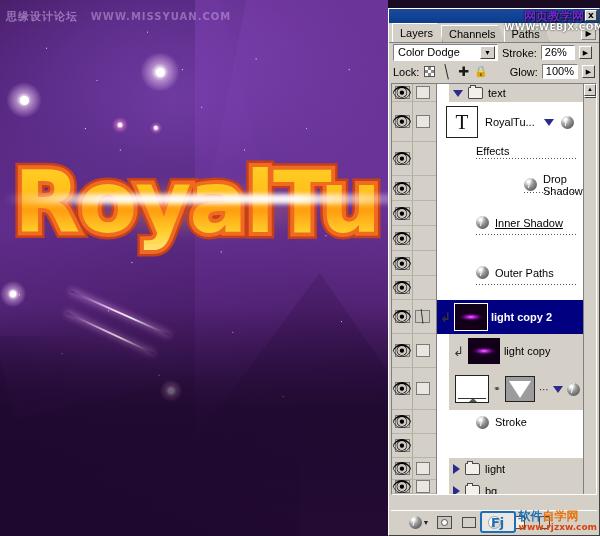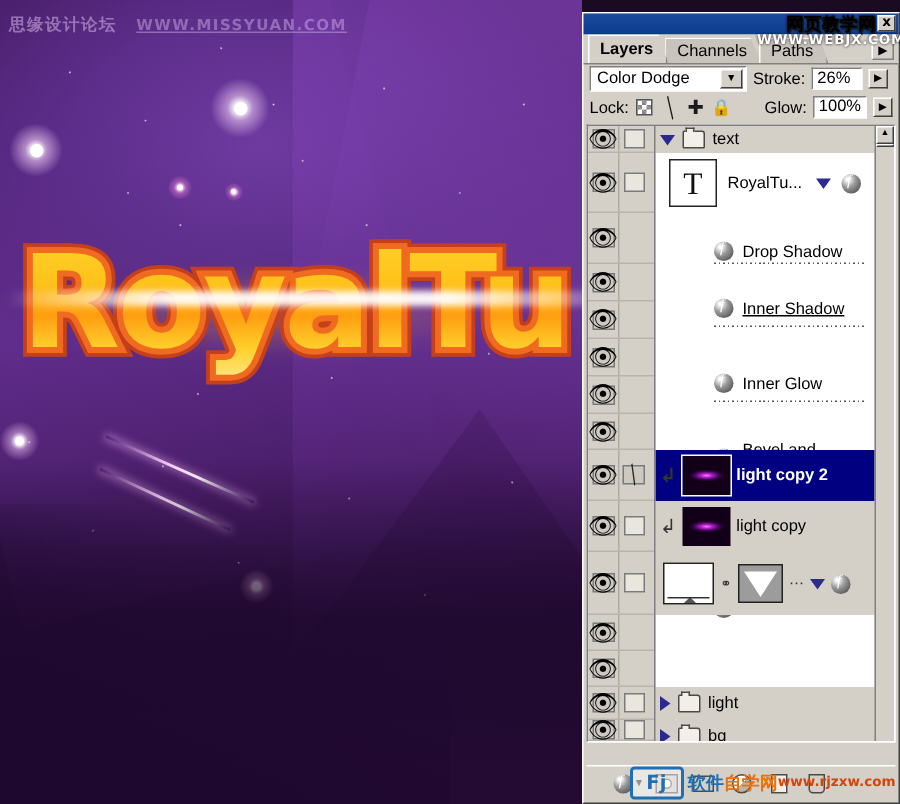--- a/index.html
+++ b/index.html
@@ -78,41 +78,41 @@
     background:linear-gradient(90deg,rgba(255,255,255,0),rgba(255,255,255,.92) 25%,rgba(255,255,255,.95) 70%,rgba(255,255,255,0));
     filter:blur(2px);mix-blend-mode:screen;}
   .rt-glow{position:absolute;left:-20px;top:20px;width:430px;height:80px;
     background:radial-gradient(ellipse 210px 42px at 45% 50%,rgba(255,170,40,.38),rgba(255,140,20,0) 70%);
     filter:blur(6px);}
 
   
   .wm-left{position:absolute;left:6px;top:9px;font-size:11px;font-weight:700;
     color:rgba(210,180,230,.55);letter-spacing:1px;white-space:nowrap;
     font-family:"DejaVu Sans",sans-serif;}
-  .wm-left .lat{color:rgba(200,170,225,.5);font-size:10px;margin-left:8px;text-decoration:underline;}
+  .wm-left .lat{color:rgba(200,170,225,.5);font-size:10px;margin-left:8px;}
 
   
   #palette{position:absolute;left:388px;top:8px;width:212px;height:528px;
     background:#d4d0c8;border:1px solid #fff;border-right-color:#404040;border-bottom-color:#404040;
     box-sizing:border-box;}
   .title-bar{height:14px;background:linear-gradient(180deg,#1a4a9c,#0a3d8f);
     position:relative;display:flex;align-items:center;}
   .tb-close{position:absolute;right:2px;top:1px;width:12px;height:11px;background:#d4d0c8;
     border:1px solid #fff;border-right-color:#404040;border-bottom-color:#404040;
     font-size:9px;line-height:9px;text-align:center;color:#000;font-weight:700;
     font-family:"DejaVu Sans",sans-serif;box-sizing:border-box;}
 
   
   .tabs{height:19px;background:#d4d0c8;position:relative;display:flex;align-items:flex-end;
     padding-left:3px;border-bottom:1px solid #808080;}
   .tab{height:17px;line-height:17px;padding:0 9px 0 7px;font-size:11px;color:#000;
     background:#c8c4bc;border:1px solid #fff;border-bottom:none;border-right-color:#808080;
     margin-right:-2px;position:relative;
     clip-path:polygon(0 0,88% 0,100% 100%,0 100%);box-sizing:border-box;}
-  .tab.active{background:#d4d0c8;font-weight:700;height:19px;line-height:18px;z-index:3;}
+  .tab.active{background:#d4d0c8;font-weight:400;height:19px;line-height:18px;z-index:3;}
   .tab-arrow{position:absolute;right:3px;bottom:2px;width:15px;height:14px;background:#d4d0c8;
     border:1px solid #fff;border-right-color:#808080;border-bottom-color:#808080;
     font-size:8px;line-height:13px;text-align:center;box-sizing:border-box;}
 
   
   .row{display:flex;align-items:center;padding:2px 4px;gap:4px;height:19px;box-sizing:border-box;}
   .sel{height:17px;border:1px solid #808080;border-right-color:#fff;border-bottom-color:#fff;
     background:#fff;font-size:11px;line-height:15px;padding:0 2px;box-sizing:border-box;
     display:flex;align-items:center;justify-content:space-between;}
   .sel-lbl{padding-left:2px;}
@@ -143,21 +143,21 @@
     border-bottom:1px solid #b8b4ac;box-sizing:border-box;}
   .eye-box,.lnk-box{width:20px;height:100%;display:flex;align-items:center;justify-content:center;
     box-sizing:border-box;}
   .lnk-box{border-left:1px solid #b0aca4;}
   .eye{width:15px;height:13px;border:1px solid #7a7a7a;background:#cdc9c1;
     display:flex;align-items:center;justify-content:center;box-sizing:border-box;}
   .thumbcell{width:14px;height:13px;border:1px solid #7a7a7a;background:#e9e6e0;box-sizing:border-box;}
   .rows{position:absolute;left:44px;right:12px;top:0;bottom:0;background:#fff;}
   .lrow{position:absolute;left:0;right:0;display:flex;align-items:center;box-sizing:border-box;
     font-size:11px;color:#000;}
-  .lrow.grey{background:#d4d0c8;}
+  .lrow.grey{background:#d4d0c8;margin-left:13px;}
   .lrow.white{background:#fff;}
   .lrow.active{background:#000080;color:#fff;font-weight:700;}
   .fx-row{font-size:11px;padding-left:40px;position:relative;}
   .fx-row .dots{position:absolute;left:40px;right:6px;bottom:0;height:1px;
     background:repeating-linear-gradient(90deg,#555 0 1px,transparent 1px 3px);}
   .tri{width:0;height:0;border-left:5px solid transparent;border-right:5px solid transparent;
     border-top:7px solid #2b2b8f;}
   .tri-r{width:0;height:0;border-top:5px solid transparent;border-bottom:5px solid transparent;
     border-left:7px solid #2b2b8f;}
   .folder{width:15px;height:12px;background:#f2efe8;border:1px solid #4a4a4a;
@@ -207,29 +207,29 @@
   .bb-folder{width:14px;height:11px;border:1px solid #4a4a4a;background:#d4d0c8;box-sizing:border-box;}
   .bb-circ{width:13px;height:13px;border-radius:50%;border:1px solid #4a4a4a;
     background:linear-gradient(135deg,#fff 50%,#b8b4ac 50%);box-sizing:border-box;}
   .bb-page{width:11px;height:13px;border:1px solid #4a4a4a;background:#f2efe8;box-sizing:border-box;}
   .bb-trash{width:11px;height:13px;border:1px solid #4a4a4a;background:#d4d0c8;
     border-radius:0 0 3px 3px;box-sizing:border-box;}
 
   
   .wm-tr{position:absolute;right:1px;top:0px;width:88px;height:24px;z-index:20;
     display:flex;flex-direction:column;align-items:center;justify-content:center;}
-  .wm-tr .cn{font-size:12px;font-weight:700;color:#000000;letter-spacing:0;line-height:12px;
+  .wm-tr .cn{font-size:12px;font-weight:700;color:#6d28d9;letter-spacing:0;line-height:12px;
     text-shadow:0 0 2px #000,1px 1px 0 #222;font-family:"DejaVu Sans",sans-serif;}
   .wm-tr .en{font-size:9px;font-weight:700;color:#fff;line-height:10px;
     text-shadow:0 0 2px #000;font-family:"DejaVu Sans",sans-serif;letter-spacing:.5px;}
   .wm-br{position:absolute;right:2px;bottom:2px;z-index:20;display:flex;align-items:center;gap:3px;}
   .wm-br .logo{width:36px;height:22px;border:2px solid #1f6fb5;border-radius:3px;
     color:#1f6fb5;font-weight:700;font-size:13px;display:flex;align-items:center;
     justify-content:center;box-sizing:border-box;font-family:"DejaVu Sans",sans-serif;background:rgba(255,255,255,.5);}
-  .wm-br .txt{display:flex;flex-direction:row;line-height:11px;text-align:right;}
+  .wm-br .txt{display:flex;flex-direction:column;line-height:11px;}
   .wm-br .t1{font-size:12px;font-weight:700;font-family:"DejaVu Sans",sans-serif;}
   .wm-br .t1 .b{color:#1f6fb5;}
   .wm-br .t1 .o{color:#e8720c;}
   .wm-br .t2{font-size:9px;font-weight:700;color:#d4450b;font-family:"DejaVu Sans",sans-serif;}
 </style>
 </head>
 <body>
 
 <div id="root">
 
@@ -434,34 +434,38 @@
           <span>text</span>
         </div>
 
         <div class="lrow white" style="top:18px;height:40px;padding-left:10px;gap:7px;">
           <span class="th-text">T</span>
           <span>RoyalTu...</span>
           <span class="tri" style="margin-left:2px;"></span>
           <span class="fxball"></span>
         </div>
 
-
-        <div class="lrow white fx-row" style="top:75px;height:17px;gap:6px;">
+        <div class="lrow white fx-row" style="top:58px;height:17px;">
+          <span>Effects</span>
+          <span class="dots"></span>
+        </div>
+
+        <div class="lrow white fx-row" style="top:75px;height:17px;gap:6px;margin-left:48px;">
           <span class="fxball"></span>
           <span>Drop Shadow</span>
           <span class="dots"></span>
         </div>
         <div class="lrow white fx-row" style="top:92px;height:25px;gap:6px;text-decoration:underline;">
           <span class="fxball"></span>
           <span>Inner Shadow</span>
           <span class="dots"></span>
         </div>
         <div class="lrow white fx-row" style="top:117px;height:25px;gap:6px;">
           <span class="fxball"></span>
-          <span>Inner Glow</span>
+          <span>Outer Paths</span>
           <span class="dots"></span>
         </div>
         <div class="lrow white fx-row" style="top:142px;height:25px;gap:6px;">
           <span class="fxball"></span>
           <span>Bevel and Embo...</span>
           <span class="dots"></span>
         </div>
         <div class="lrow white fx-row" style="top:167px;height:25px;gap:6px;">
           <span class="fxball"></span>
           <span>Gradient Overl...</span>

